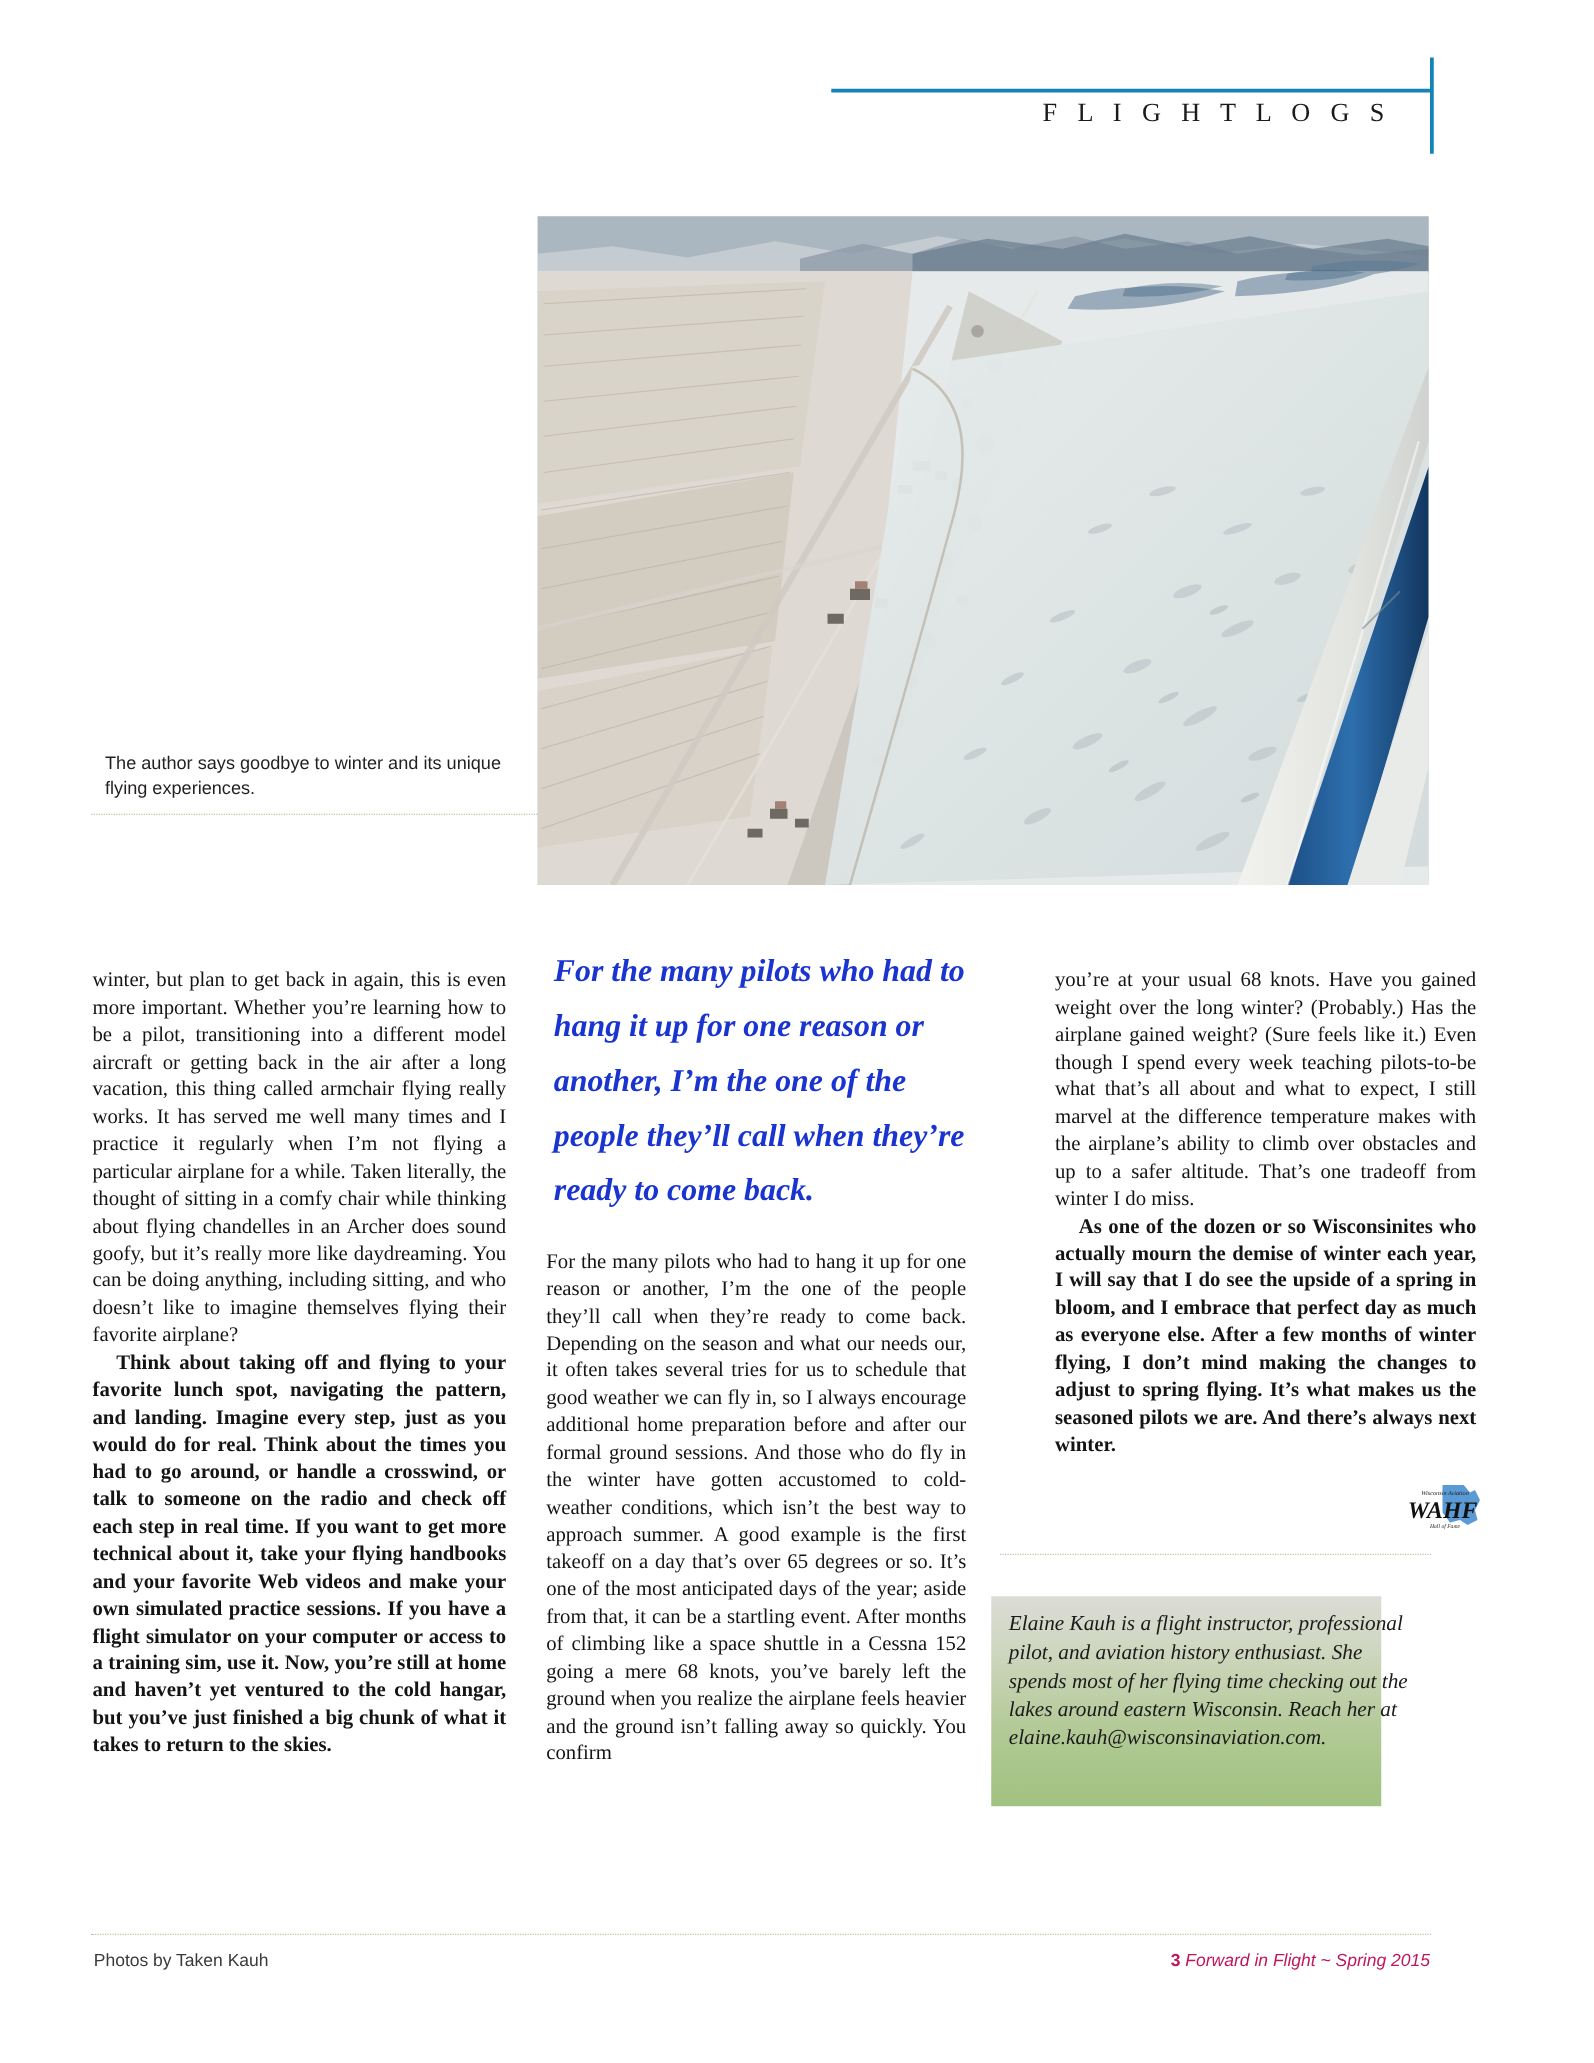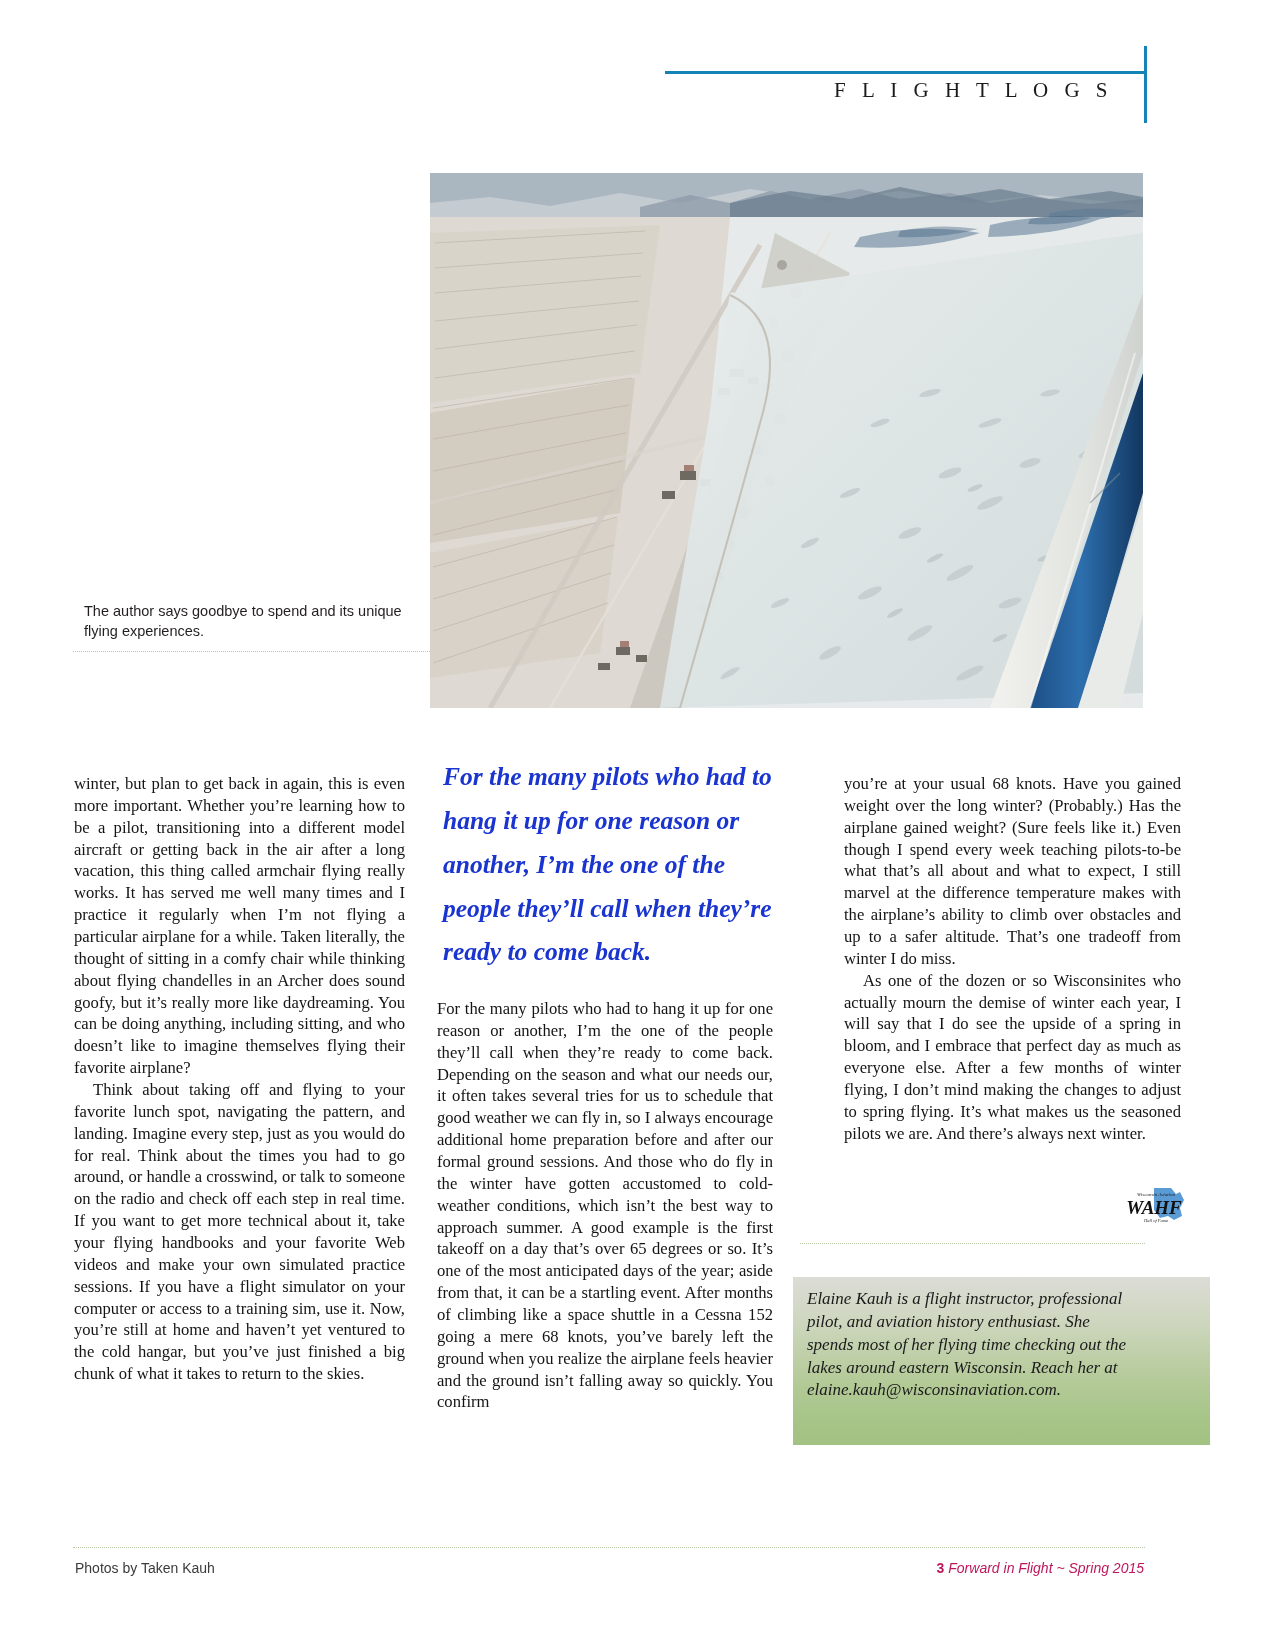--- a/index.html
+++ b/index.html
@@ -87,21 +87,21 @@
     top: 757px;
     font-size: 16.6px;
     line-height: 1.318;
     color: #141414;
     text-align: justify;
     text-justify: inter-word;
     hyphens: manual;
     margin-top: 16px;
   }
   .col p { margin: 0; }
-  .col p + p { text-indent: 19px; }
+  .col p + p { text-indent: 19px; font-weight: bold; }
 
   .col-1 { left: 74px;  width: 331px; }
   .col-2 { left: 437px; width: 336px; }
   .col-3 { left: 844px; width: 337px; }
 
   
   .pullquote {
     position: absolute;
     left: 443px;
     top: 755px;
@@ -134,24 +134,23 @@
     left: 800px;
     top: 1243px;
     width: 345px;
     height: 0;
     border-top: 1.5px dotted #b9c9a8;
   }
   .bio-box {
     position: absolute;
     left: 793px;
     top: 1277px;
-    width: 388px;
+    width: 312px;
     height: 168px;
     background: linear-gradient(180deg, #dcdcd6 0%, #cdd6bd 28%, #b4ca98 62%, #a5c486 88%, #a2c283 100%);
-    padding-left: 29px;
   }
   .bio-text {
     position: absolute;
     left: 14px;
     top: 11px;
     width: 322px;
     font-family: "Liberation Serif", serif;
     font-style: italic;
     font-size: 17px;
     line-height: 1.345;
@@ -345,21 +344,21 @@
     <path d="M650 535 L713 320 L713 200 L600 535 Z" fill="url(#strutg)"></path>
 
     <path d="M690 535 L713 440 L713 330 L648 535 Z" fill="#e9ebe8"></path>
 
     <path d="M705 180 L600 535" stroke="#ffffff" stroke-width="2" opacity="0.5" fill="none"></path>
 
     <path d="M690 300 L660 330" stroke="#7b8a93" stroke-width="1.5" fill="none" opacity="0.6"></path>
   </svg>
 </div>
 
-<div class="caption">The author says goodbye to spend and its unique flying experiences.</div>
+<div class="caption">The author says goodbye to winter and its unique flying experiences.</div>
 <div class="caption-rule"></div>
 
 <div class="col col-1">
   <p>winter, but plan to get back in again, this is even more important. Whether you’re learning how to be a pilot, transitioning into a different model aircraft or getting back in the air after a long vacation, this thing called armchair flying really works. It has served me well many times and I practice it regularly when I’m not flying a particular airplane for a while. Taken literally, the thought of sitting in a comfy chair while thinking about flying chandelles in an Archer does sound goofy, but it’s really more like daydreaming. You can be doing anything, including sitting, and who doesn’t like to imagine themselves flying their favorite airplane?</p>
   <p>Think about taking off and flying to your favorite lunch spot, navigating the pattern, and landing.  Imagine every step, just as you would do for real. Think about the times you had to go around, or handle a crosswind, or talk to someone on the radio and check off each step in real time. If you want to get more technical about it, take your flying handbooks and your favorite Web videos and make your own simulated practice sessions. If you have a flight simulator on your computer or access to a training sim, use it. Now, you’re still at home and haven’t yet ventured to the cold hangar, but you’ve just finished a big chunk of what it takes to return to the skies.</p>
 </div>
 
 <div class="pullquote">For the many pilots who had to hang it up for one reason or another, I’m the one of the people they’ll call when they’re ready to come back.</div>
 <div class="col col-2 col-2-body">
   <p>For the many pilots who had to hang it up for one reason or another, I’m the one of the people they’ll call when they’re ready to come back. Depending on the season and what our needs our, it often takes several tries for us to schedule that good weather we can fly in, so I always encourage additional home preparation before and after our formal ground sessions. And those who do fly in the winter have gotten accustomed to cold-weather conditions, which isn’t the best way to approach summer. A good example is the first takeoff on a day that’s over 65 degrees or so. It’s one of the most anticipated days of the year; aside from that, it can be a startling event. After months of climbing like a space shuttle in a Cessna 152 going a mere 68 knots, you’ve barely left the ground when you realize the airplane feels heavier and the ground isn’t falling away so quickly. You confirm</p>

